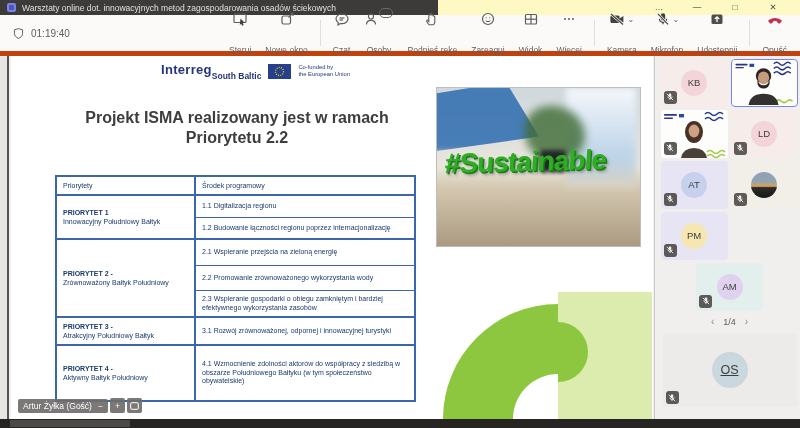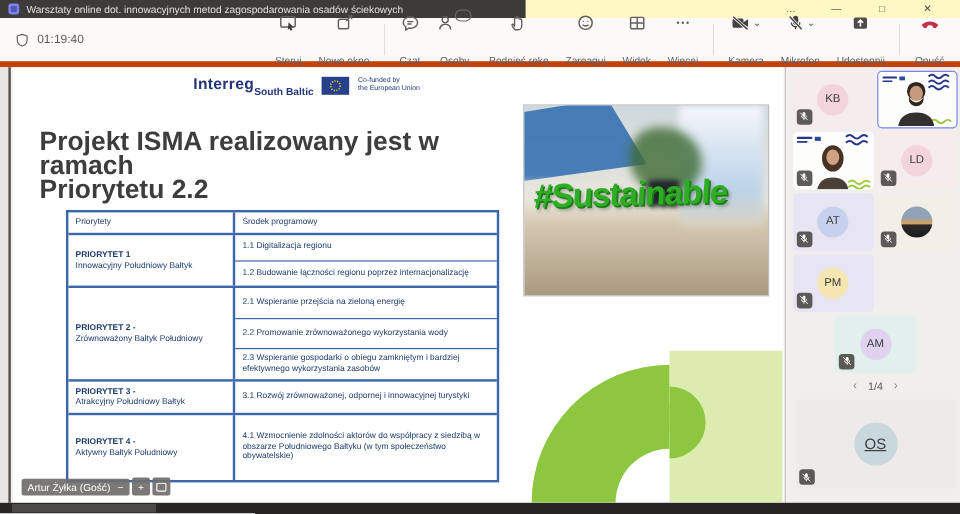--- a/index.html
+++ b/index.html
@@ -36,21 +36,21 @@
 
   
   .logo{position:absolute;left:150px;top:7px;display:flex;gap:7px;align-items:flex-start;}
   .brandcol{display:flex;flex-direction:row;}
   .brand{font-size:13px;font-weight:bold;color:#24357a;letter-spacing:.3px;line-height:14px;}
   .subbrand{font-size:8.5px;font-weight:bold;color:#24357a;margin-top:8px;}
   .euflag{width:23px;height:15px;background:#26408c;position:relative;flex:0 0 auto;margin-top:1px;}
   .cofunded{font-size:5.8px;color:#24357a;line-height:7px;margin-top:1px;}
 
   
-  .slidetitle{position:absolute;left:22px;top:52px;width:408px;text-align:left;color:#3d3d3d;font-weight:bold;font-size:22px;line-height:20px;}
+  .slidetitle{position:absolute;left:22px;top:52px;width:408px;text-align:center;color:#3d3d3d;font-weight:bold;font-size:16px;line-height:20px;}
 
   
   .ptable{position:absolute;left:44px;top:119px;width:361px;border:2px solid #3b66ab;font-size:7px;color:#1b3a6d;background:#fff;}
   .trow{display:flex;}
   .thead{height:19px;border-bottom:2px solid #3b66ab;}
   .th{display:flex;align-items:center;padding:0 6px;}
   .c1{width:139px;border-right:2px solid #3b66ab;flex:0 0 auto;}
   .c2{flex:1;}
   .tgroup{display:flex;border-bottom:2px solid #3b66ab;}
   .tgroup:last-child{border-bottom:none;}

